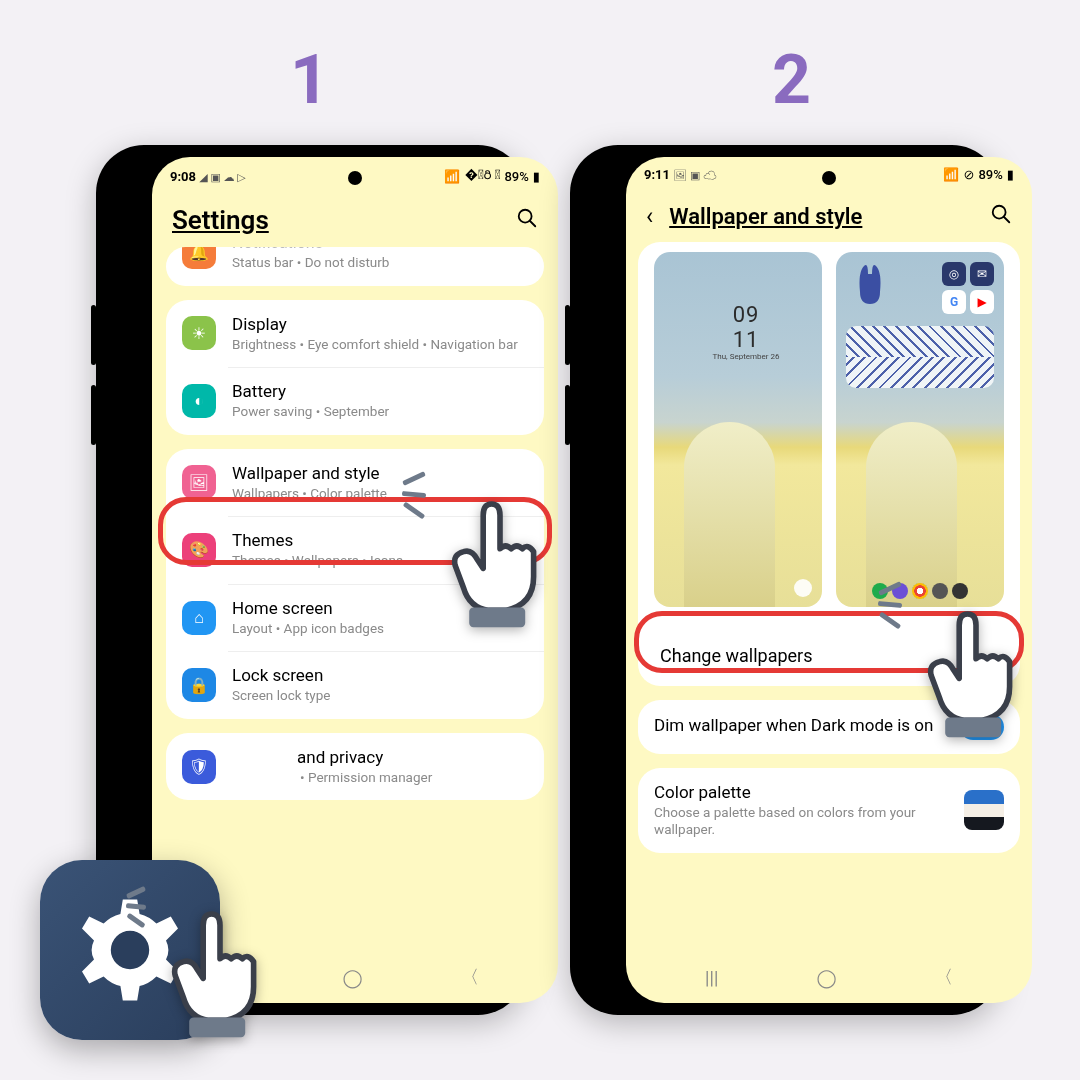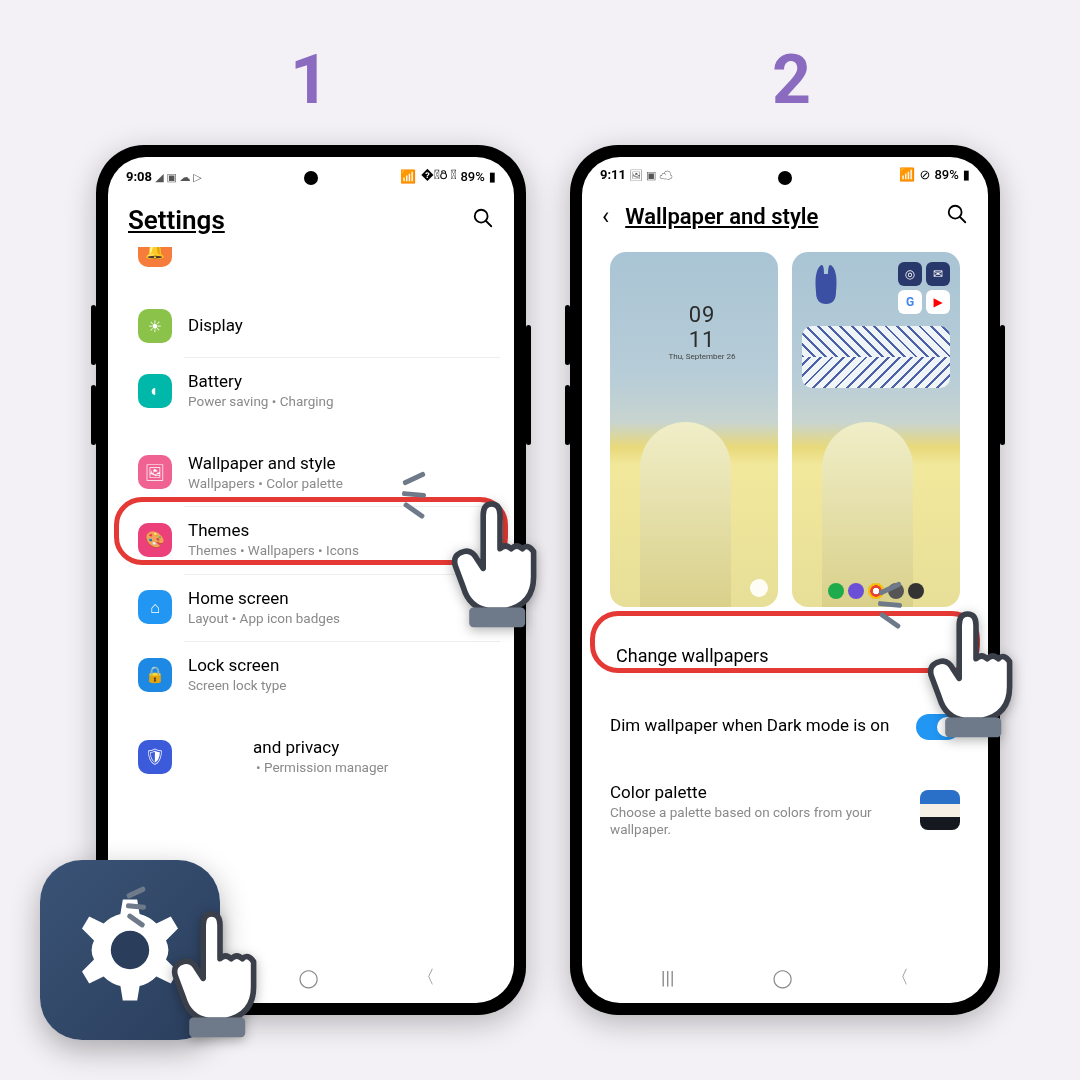--- a/index.html
+++ b/index.html
@@ -6,21 +6,21 @@
   body { background: #f3f1f5; width: 1080px; height: 1080px; position: relative; overflow: hidden; }
   .step-num { position: absolute; font-size: 68px; font-weight: 700; color: #8a6bbf; top: 40px; }
   .step1-num { left: 290px; } .step2-num { left: 772px; }
 
   .phone { position: absolute; width: 430px; height: 870px; background: #000; border-radius: 48px; padding: 12px; box-shadow: 0 8px 30px rgba(0,0,0,.25); }
   .phone1 { left: 96px; top: 145px; } .phone2 { left: 570px; top: 145px; }
   .side-btn { position:absolute; background:#000; border-radius:4px; }
   .sb-r1 { right:-5px; top:180px; width:5px; height:120px;}
   .sb-l1 { left:-5px; top:160px; width:5px; height:60px;}
   .sb-l2 { left:-5px; top:240px; width:5px; height:60px;}
-  .screen { width: 100%; height: 100%; background: #ffffff; border-radius: 38px; overflow: hidden; position: relative; display:flex; flex-direction:column;}
+  .screen { width: 100%; height: 100%; background: #fef9c3; border-radius: 38px; overflow: hidden; position: relative; display:flex; flex-direction:column;margin-left:44px;}
   .notch { position: absolute; top: 14px; left: 50%; transform: translateX(-50%); width: 14px; height: 14px; background: #000; border-radius: 50%; z-index:5;}
   .statusbar { display:flex; justify-content:space-between; align-items:center; padding: 10px 18px 4px; font-size:13px; font-weight:500; color:#000;}
   .statusbar .right { display:flex; align-items:center; gap:4px;}
   .header { display:flex; align-items:center; padding: 16px 20px 12px; gap:12px;}
   .header .title { flex:1; font-size: 26px; font-weight: 600; color:#000;text-decoration:underline;}
   .header .back { font-size:24px; padding-right:4px;}
   .search-ic svg { width:22px; height:22px; }
 
   .content { flex:1; overflow:hidden; padding: 0 14px; }
   .card { background:#fff; border-radius: 22px; margin-bottom: 14px; overflow:hidden; }
@@ -102,34 +102,39 @@
             <circle cx="10" cy="10" r="7" fill="none" stroke="#000" stroke-width="2"></circle>
             <line x1="15" y1="15" x2="21" y2="21" stroke="#000" stroke-width="2" stroke-linecap="round"></line>
           </svg>
       </div>
     </div>
 
     <div class="content">
       <div class="card">
         <div class="row cut-top">
           <div class="ic orange">🔔</div>
+          <div class="txt">
+              <div class="ttl">Notifications</div>
+              <div class="sub">Status bar  •  Do not disturb</div>
+            </div>
         </div>
       </div>
       <div class="card">
         <div class="row">
           <div class="ic green">☀</div>
           <div class="txt">
               <div class="ttl">Display</div>
+              <div class="sub">Brightness  •  Eye comfort shield  •  Navigation bar</div>
             </div>
         </div>
         <div class="row">
           <div class="ic teal">◐</div>
           <div class="txt">
               <div class="ttl">Battery</div>
-              <div class="sub">Power saving  •  Charging</div>
+              <div class="sub">Power saving  •  September</div>
             </div>
         </div>
       </div>
       <div class="card">
         <div class="row">
           <div class="ic pink">🖼</div>
           <div class="txt">
               <div class="ttl">Wallpaper and style</div>
               <div class="sub">Wallpapers  •  Color palette</div>
             </div>

